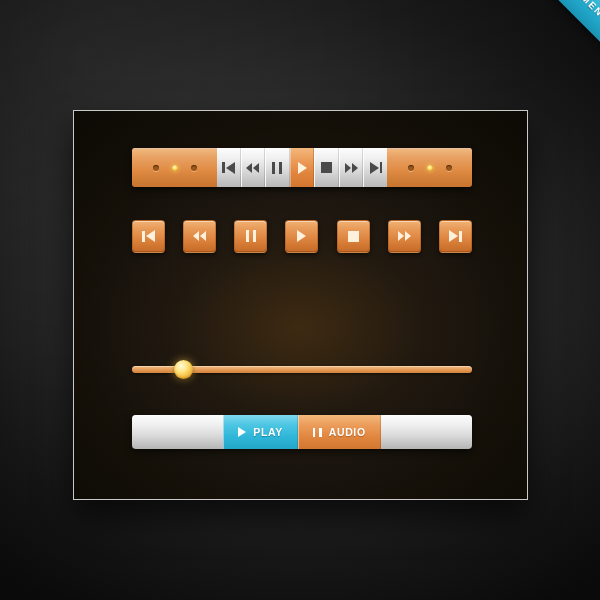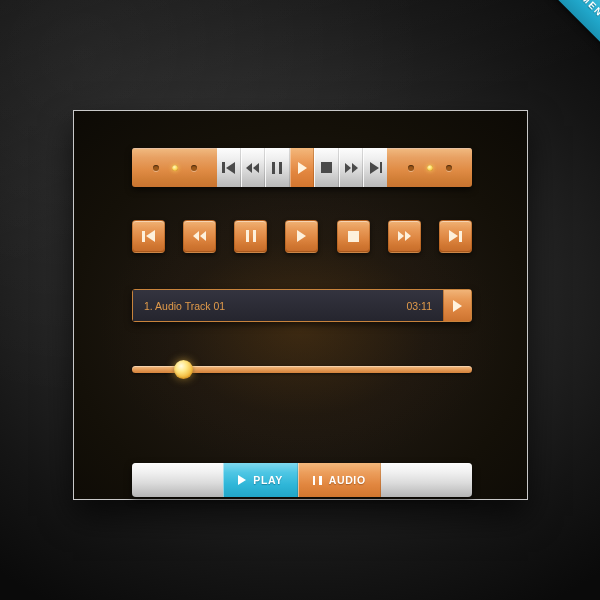--- a/index.html
+++ b/index.html
@@ -172,21 +172,20 @@
   }
 
   
   #bottombar{
     position:absolute;left:58px;top:304px;
     width:340px;height:34px;
     display:flex;align-items:stretch;
     border-radius:4px;overflow:hidden;
     background:linear-gradient(180deg,#fcfcfc 0%,#f1f1f1 26%,#dcdcdc 58%,#c2c2c2 86%,#b5b5b5 100%);
     box-shadow:0 3px 7px rgba(0,0,0,0.6), inset 0 1px 0 rgba(255,255,255,0.6);
-    margin-top:48px;
   }
   .bb-spacer{flex:1 1 0;}
   .bb-btn{
     flex:0 0 auto;
     padding:0 14px;
     display:flex;align-items:center;justify-content:center;gap:7px;
     color:#ffffff;font-size:10.5px;font-weight:bold;letter-spacing:0.6px;
     border-left:1px solid rgba(255,255,255,0.45);
     border-right:1px solid rgba(0,0,0,0.12);
   }
@@ -309,31 +308,20 @@
         </span>
     </div>
     <div class="sqbtn">
       <span class="ic">
           <i class="tri-r"></i>
           <i class="bar-sm"></i>
         </span>
     </div>
   </div>
 
-  <div id="trackbar">
-    <div id="track-field">
-      <span id="track-title">1. Audio Track 01</span>
-      <span id="track-time">03:11</span>
-    </div>
-    <div id="track-play">
-      <span class="ic">
-          <i class="tri-r"></i>
-        </span>
-    </div>
-  </div>
 
   <div id="sliderwrap">
     <div id="slider-track"></div>
     <div id="slider-knob" style="left: calc(15% - 9.5px);"></div>
   </div>
 
   <div id="bottombar">
     <div class="bb-spacer"></div>
     <div class="bb-btn cyan">
       <span class="ic">

